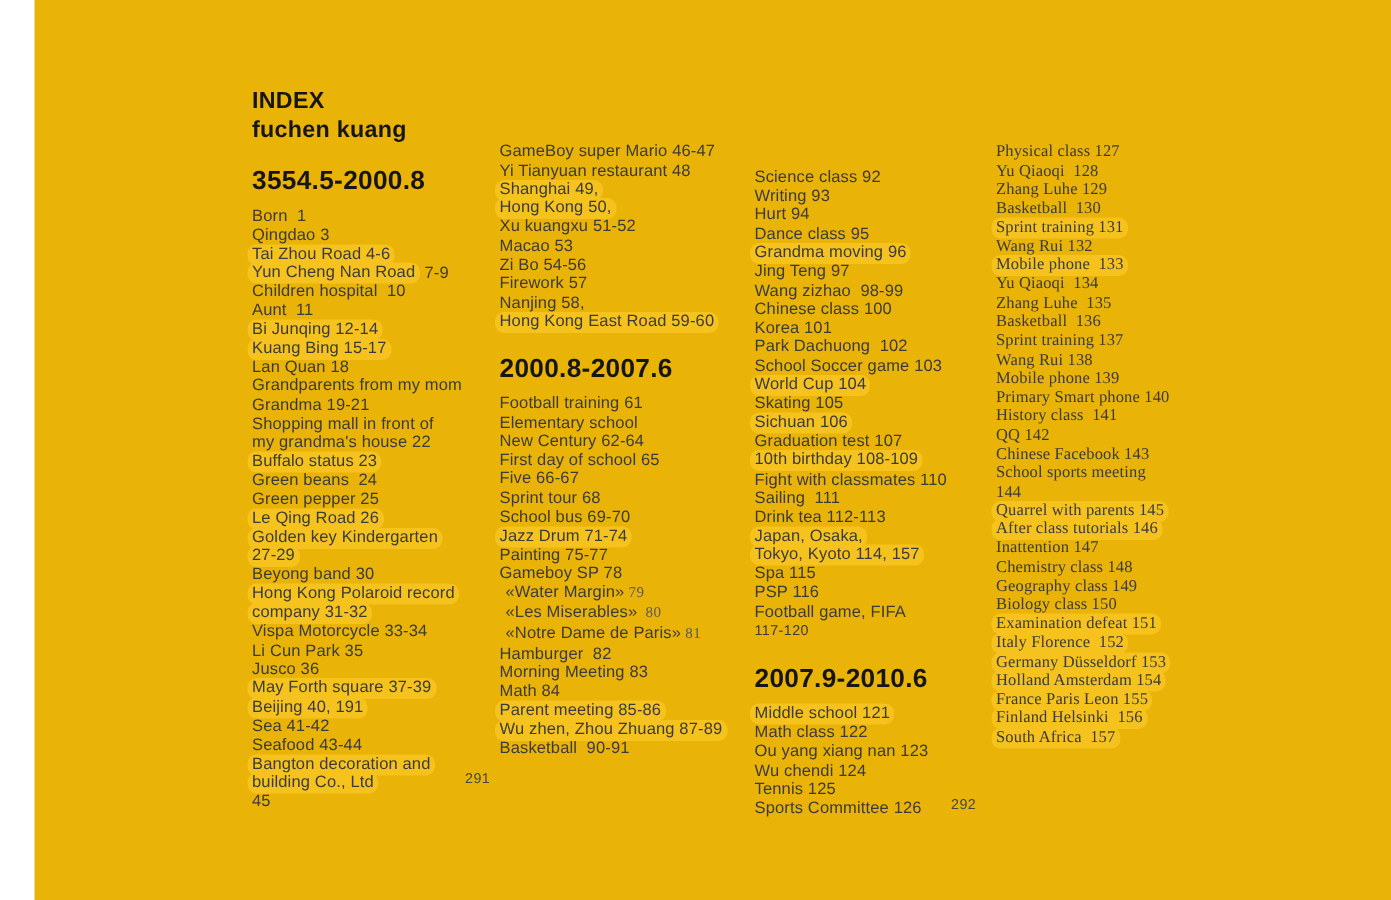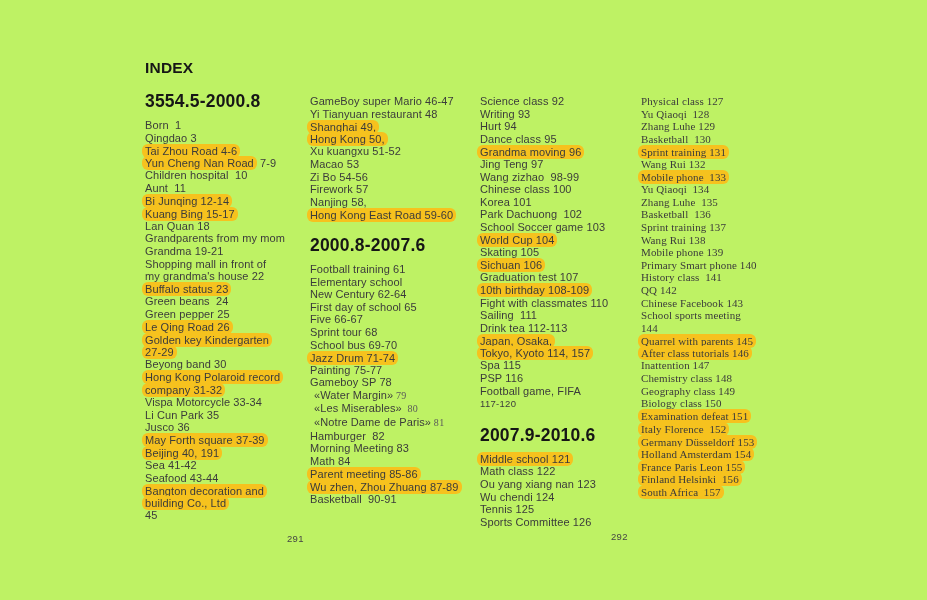--- a/index.html
+++ b/index.html
@@ -1,20 +1,20 @@
 <!DOCTYPE html>
 <html><head>
 <meta charset="utf-8">
 <style>
   html,body{margin:0;padding:0;}
   body{
     width:927px;height:600px;background:#ffffff;overflow:hidden;position:relative;
     font-family:"Liberation Sans","DejaVu Sans",sans-serif;
   }
-  .spread{position:absolute;inset:0;background:#bef264;}
+  .spread{position:absolute;inset:0;background:#eab308;margin-left:23px;}
   .col{position:absolute;}
   .line{
     font-size:11px;line-height:12.6px;color:#3b3b3b;white-space:pre;
     letter-spacing:0.1px;
   }
   .title{
     font-size:15.5px;line-height:19px;font-weight:700;color:#161616;
     letter-spacing:0.2px;
   }
   .header{
@@ -35,20 +35,21 @@
     position:absolute;font-size:9.5px;color:#454545;letter-spacing:0.3px;
   }
 </style>
 </head>
 <body>
 
 <div class="spread">
   <div id="index-columns">
       <div class="col" style="left: 145px; top: 58px; width: 162px;">
         <div class="line title"><span>INDEX</span></div>
+        <div class="line title"><span>fuchen kuang</span></div>
         <div class="line header"><span>3554.5-2000.8</span></div>
         <div class="line"><span>Born  1</span></div>
         <div class="line"><span>Qingdao 3</span></div>
         <div class="line"><span class="hl">Tai Zhou Road 4-6</span></div>
         <div class="line"><span class="hl">Yun Cheng Nan Road</span><span> 7-9</span></div>
         <div class="line"><span>Children hospital  10</span></div>
         <div class="line"><span>Aunt  11</span></div>
         <div class="line"><span class="hl">Bi Junqing 12-14</span></div>
         <div class="line"><span class="hl">Kuang Bing 15-17</span></div>
         <div class="line"><span>Lan Quan 18</span></div>
@@ -101,21 +102,21 @@
         <div class="line indent"><span>«Water Margin»</span><span class="num-serif"> 79</span></div>
         <div class="line indent"><span>«Les Miserables»</span><span class="num-serif">  80</span></div>
         <div class="line indent"><span>«Notre Dame de Paris»</span><span class="num-serif"> 81</span></div>
         <div class="line"><span>Hamburger  82</span></div>
         <div class="line"><span>Morning Meeting 83</span></div>
         <div class="line"><span>Math 84</span></div>
         <div class="line"><span class="hl">Parent meeting 85-86</span></div>
         <div class="line"><span class="hl">Wu zhen, Zhou Zhuang 87-89</span></div>
         <div class="line"><span>Basketball  90-91</span></div>
       </div>
-      <div class="col" style="left: 480px; top: 95px; width: 160px;">
+      <div class="col" style="left: 480px; top: 112px; width: 160px;">
         <div class="line"><span>Science class 92</span></div>
         <div class="line"><span>Writing 93</span></div>
         <div class="line"><span>Hurt 94</span></div>
         <div class="line"><span>Dance class 95</span></div>
         <div class="line"><span class="hl">Grandma moving 96</span></div>
         <div class="line"><span>Jing Teng 97</span></div>
         <div class="line"><span>Wang zizhao  98-99</span></div>
         <div class="line"><span>Chinese class 100</span></div>
         <div class="line"><span>Korea 101</span></div>
         <div class="line"><span>Park Dachuong  102</span></div>
@@ -170,15 +171,15 @@
         <div class="line"><span>Biology class 150</span></div>
         <div class="line"><span class="hl">Examination defeat 151</span></div>
         <div class="line"><span class="hl">Italy Florence  152</span></div>
         <div class="line"><span class="hl">Germany Düsseldorf 153</span></div>
         <div class="line"><span class="hl">Holland Amsterdam 154</span></div>
         <div class="line"><span class="hl">France Paris Leon 155</span></div>
         <div class="line"><span class="hl">Finland Helsinki  156</span></div>
         <div class="line"><span class="hl">South Africa  157</span></div>
       </div>
     </div>
-  <div class="pagenum" style="left:287px;top:533px;">291</div>
+  <div class="pagenum" style="left:287px;top:514px;">291</div>
   <div class="pagenum" style="left:611px;top:531px;">292</div>
 </div>
 
 </body></html>

